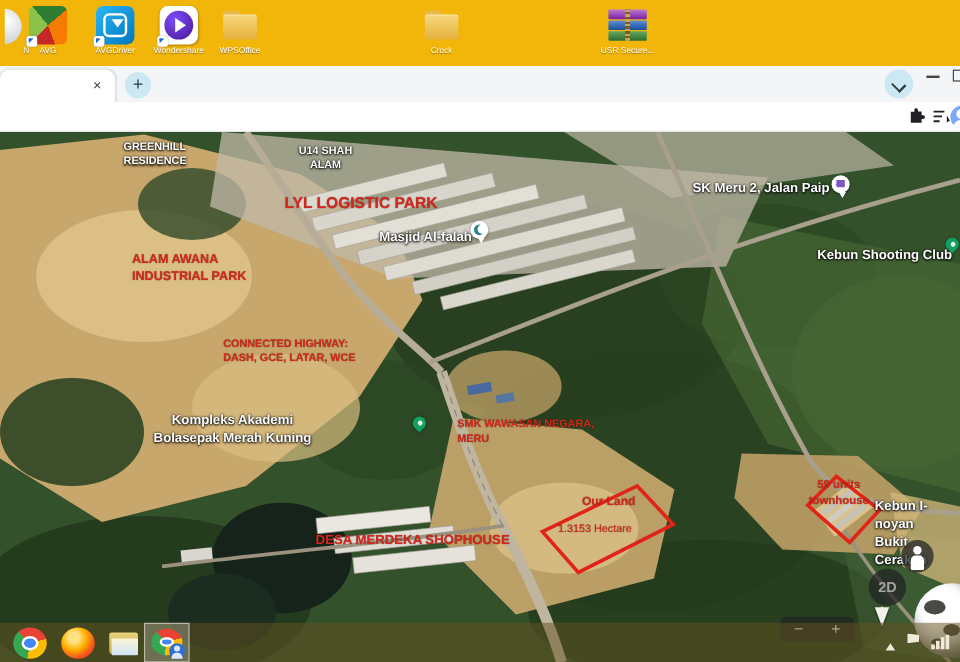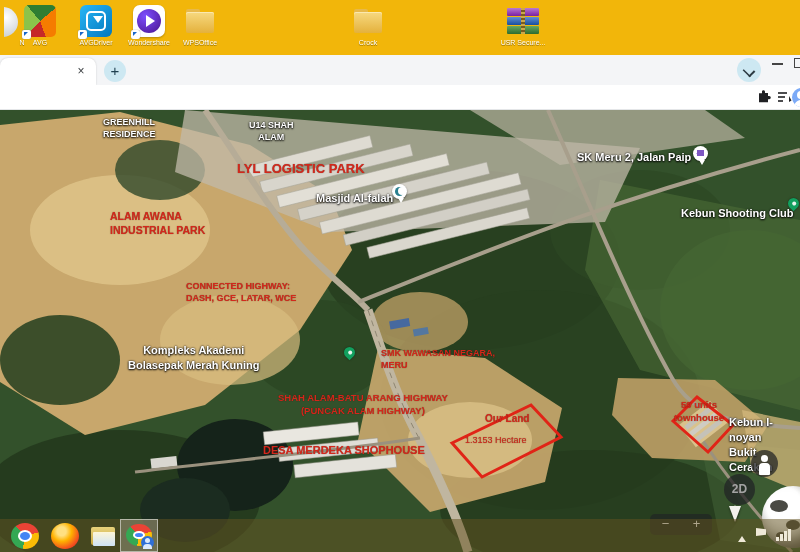--- a/index.html
+++ b/index.html
@@ -288,22 +288,20 @@
       <div class="ml wlbl" style="left:729px; top:305px; font-size:11px;">Kebun I-noyan
 Bukit Cerakah</div>
 
       <div class="ml rlbl" style="left:237px; top:50px;  font-size:13px;">LYL LOGISTIC PARK</div>
       <div class="ml rlbl" style="left:110px; top:99px;  font-size:10.5px;">ALAM AWANA
 INDUSTRIAL PARK</div>
       <div class="ml rlbl" style="left:186px; top:170px; font-size:9px;">CONNECTED HIGHWAY:
 DASH, GCE, LATAR, WCE</div>
       <div class="ml rlbl" style="left:381px; top:206px; font-size:9px;margin-top:31px;">SMK WAWASAN NEGARA,
 MERU</div>
-      <div class="ml rlbl" style="left:278px; top:282px; font-size:9.5px; text-align:center;">SHAH ALAM-BATU ARANG HIGHWAY
-(PUNCAK ALAM HIGHWAY)</div>
       <div class="ml rlbl" style="left:263px; top:333px; font-size:11px;">DESA MERDEKA SHOPHOUSE</div>
       <div class="ml rlbl" style="left:485px; top:302px; font-size:10px;">Our Land</div>
       <div class="ml rlbl" style="left:465px; top:324px; font-size:9px; font-weight:normal;">1.3153 Hectare</div>
       <div class="ml rlbl" style="left:666px; top:289px; font-size:9.5px; text-align:center; width:66px;">59 units
 townhouse</div>
 
       <div class="pin-w" style="left:392px; top:74px;">
           <span class="crescent"></span>
         </div>
       <div class="pin-w" style="left:693px; top:36px;">

